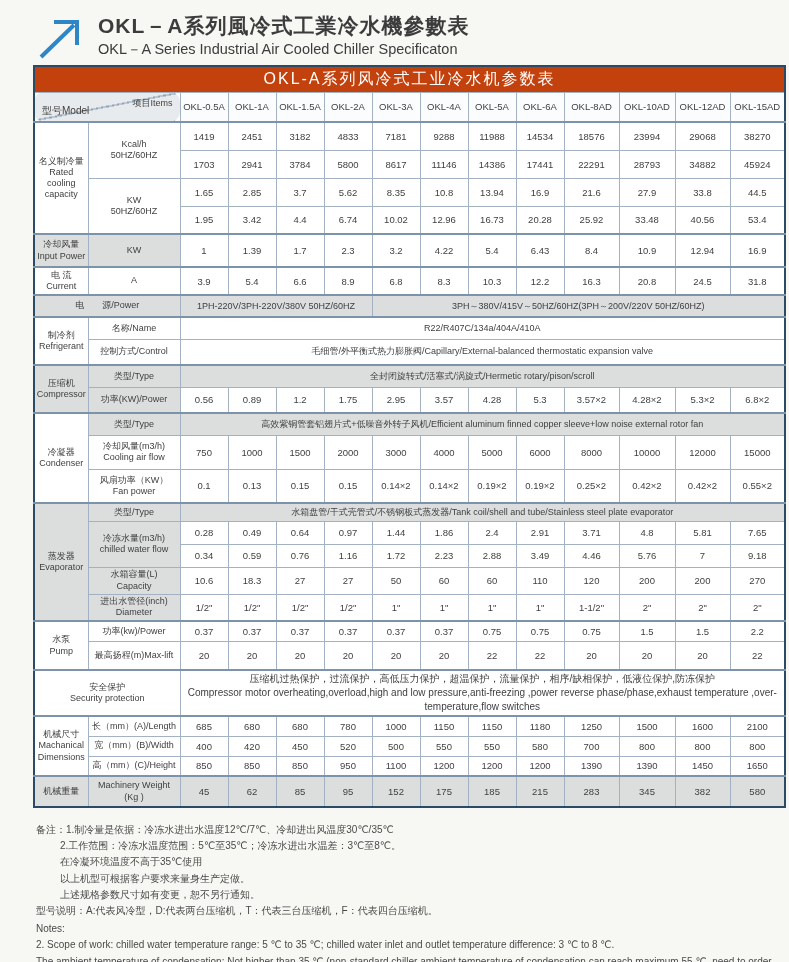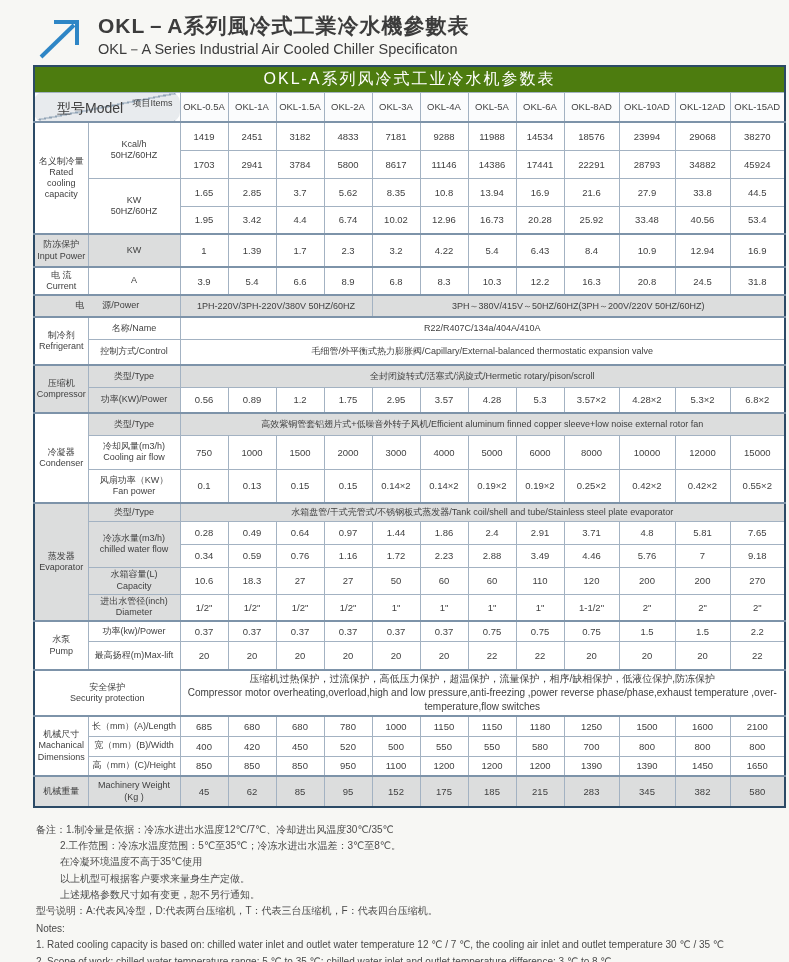--- a/index.html
+++ b/index.html
@@ -26,34 +26,34 @@
     font-size:9.5px; color:#3f3f3f;
   }
   table.spec td, table.spec th {
     border:1px solid #a3b2c2;
     text-align:center; vertical-align:middle;
     padding:1px 1px; font-weight:normal;
     overflow:hidden;
   }
   tr.sep > td { border-top:2px solid #7d93a9; }
   .title-bar {
-    background:#4d7c0f; color:#ffffff;
+    background:#c2410c; color:#ffffff;
     font-size:16px; font-weight:bold; letter-spacing:2px;
     height:26px;
   }
   .model-th { background:#fbfcfd; font-size:9.5px; }
   .corner {
     position:relative; padding:0;
     background-color:#e8ebee;
     background-image:linear-gradient(to bottom right,
       transparent calc(50% - 0.7px), #8fa3b5 calc(50% - 0.7px),
       #8fa3b5 calc(50% + 0.7px), transparent calc(50% + 0.7px));
     border-radius:10px;
   }
-  .corner .c-model { position:absolute; left:22px; bottom:3px; font-size:14px; }
+  .corner .c-model { position:absolute; left:7px; bottom:3px; font-size:10px; }
   .corner .c-items { position:absolute; right:7px; top:4px; font-size:9px; }
   td.glabel, td.ilabel { font-size:9px; line-height:1.25; }
   td.gray { background:#dcdddd; }
   td.span-val { font-size:9px; }
   .lbl2 span { display:block; }
   
   tr.rh30 { height:30px; } tr.rh28 { height:28px; } tr.rh33 { height:33px; }
   tr.rh22 { height:22px; } tr.rh26 { height:26px; } tr.rh34 { height:34px; }
   tr.rh18 { height:18px; } tr.rh23 { height:23px;margin-top:13px; } tr.rh27 { height:27px; }
   tr.rh20 { height:20px; } tr.rh19 { height:29px; } tr.rh43 { height:43px; }
@@ -185,21 +185,21 @@
           <td>16.73</td>
           <td>20.28</td>
           <td>25.92</td>
           <td>33.48</td>
           <td>40.56</td>
           <td>53.4</td>
         </tr>
 
   <tr class="rh33 sep">
     <td class="glabel lbl2 gray">
-      <span>防冻保护</span>
+      <span>冷却风量</span>
             <span>Input Power</span>
     </td>
     <td class="ilabel gray">KW</td>
   <td>1</td>
           <td>1.39</td>
           <td>1.7</td>
           <td>2.3</td>
           <td>3.2</td>
           <td>4.22</td>
           <td>5.4</td>
@@ -518,18 +518,17 @@
   <div class="notes-zh">
     <div>备注：1.制冷量是依据：冷冻水进出水温度12℃/7℃、冷却进出风温度30℃/35℃</div>
     <div class="nz-ind">2.工作范围：冷冻水温度范围：5℃至35℃；冷冻水进出水温差：3℃至8℃。</div>
     <div class="nz-ind">在冷凝环境温度不高于35℃使用</div>
     <div class="nz-ind">以上机型可根据客户要求来量身生产定做。</div>
     <div class="nz-ind">上述规格参数尺寸如有变更，恕不另行通知。</div>
     <div>型号说明：A:代表风冷型，D:代表两台压缩机，T：代表三台压缩机，F：代表四台压缩机。</div>
   </div>
   <div class="notes-en">
     <div>Notes:</div>
-    <div>1. Rated cooling capacity is based on: chilled water inlet and outlet water temperature 12 ℃ / 7 ℃, the cooling air inlet and outlet temperature 30 ℃ / 35 ℃</div>
     <div>2. Scope of work: chilled water temperature range: 5 ℃ to 35 ℃; chilled water inlet and outlet temperature difference: 3 ℃ to 8 ℃.</div>
     <div>The ambient temperature of condensation: Not higher than 35 ℃ (non-standard chiller ambient temperature of condensation can reach maximum 55 ℃, need to order production).</div>
 
   </div>
 </div>
 
 </body></html>

